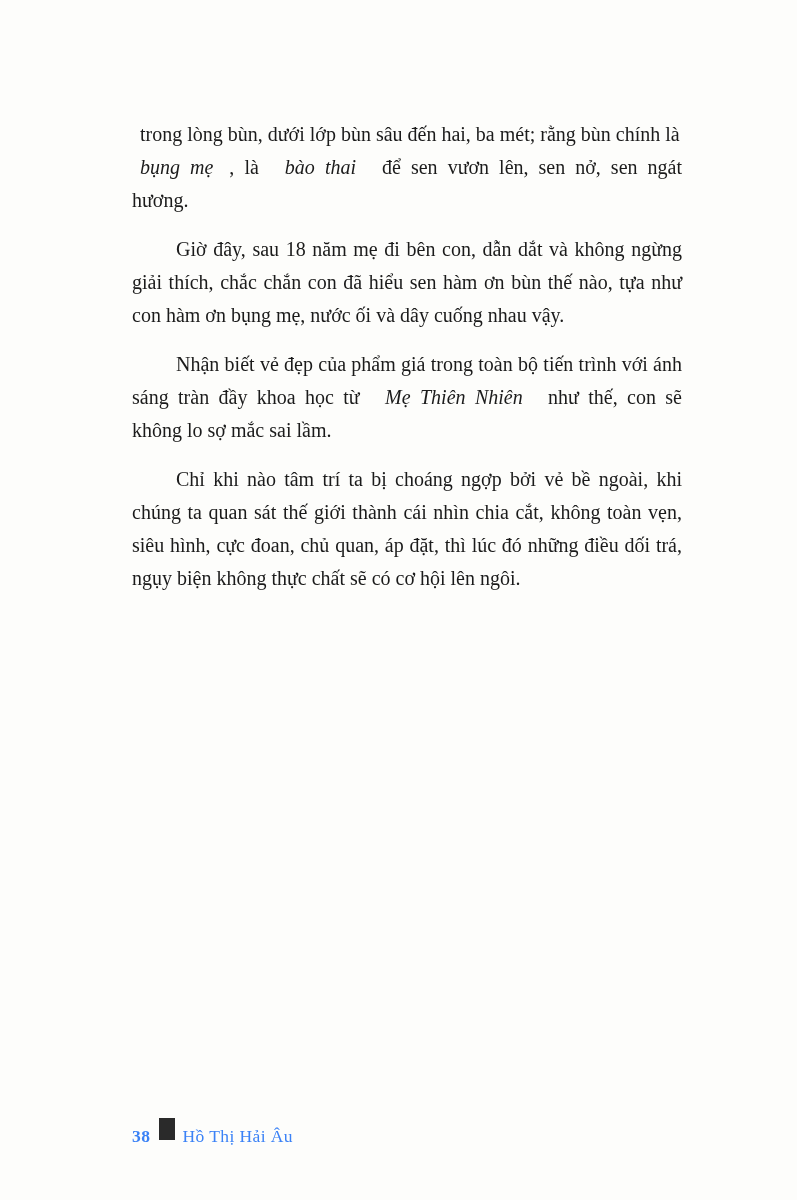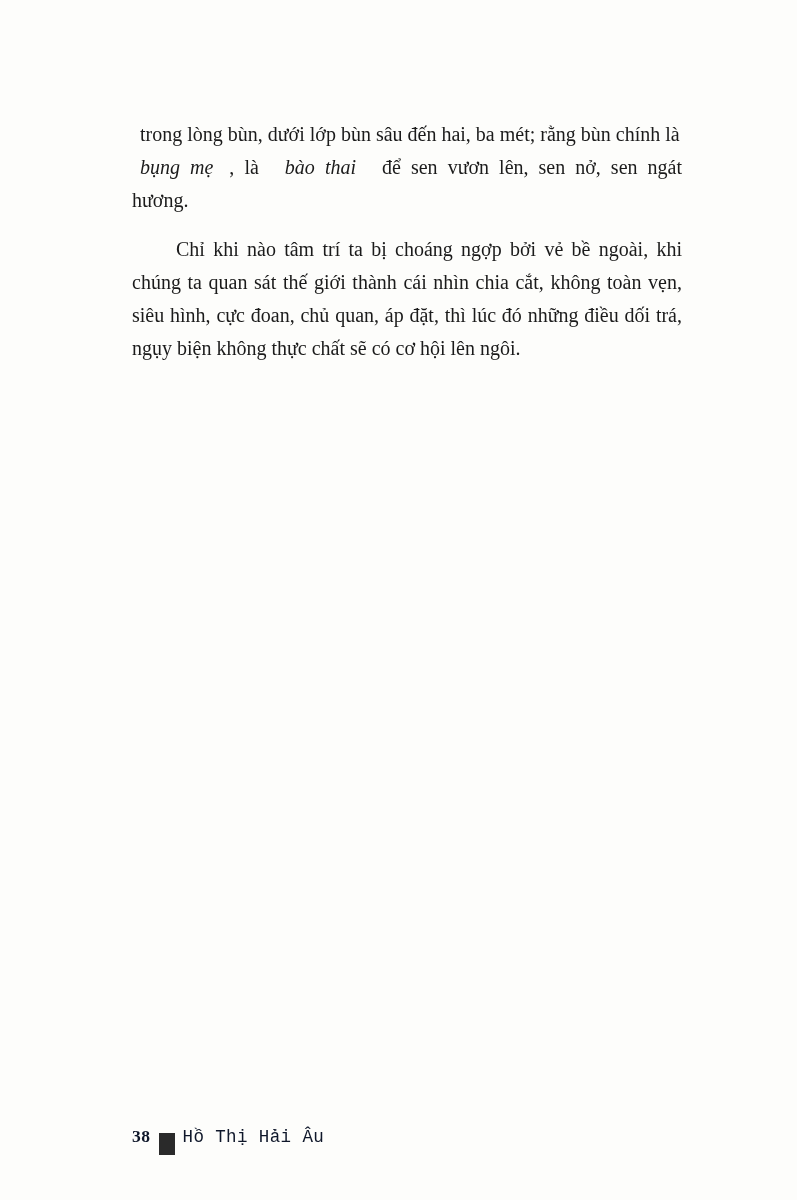--- a/index.html
+++ b/index.html
@@ -25,54 +25,55 @@
     text-align: justify;
   }
   .para { text-indent: 36px; }
   .para.no-indent { text-indent: 0; }
   .italic { font-style: italic; }
   .footer {
     position: absolute;
     left: 108px;
     top: 1102px;
     display: flex;
-    align-items: flex-end;
+    align-items: flex-start;
     gap: 0;
     font-size: 17.5px;
-    color: #0f172a;
+    color: #3b82f6;
   }
   .page-num {
     font-weight: bold;
     letter-spacing: 0.5px;
   }
   .footer-divider {
     width: 1.5px;
     height: 22px;
     background: #2a2a2a;
   }
   .author {
     letter-spacing: 0.4px;
-    font-family: Liberation Mono, monospace;
   }
 </style>
 </head>
 <body>
 
 <main class="page">
 
   <section class="text-block">
 
     <p class="para no-indent"><span>trong lòng bùn, dưới lớp bùn sâu đến hai, ba mét; rằng bùn chính là </span><span class="italic">bụng mẹ</span><span>, là </span><span class="italic">bào thai</span><span> để sen vươn lên, sen nở, sen ngát hương.</span></p>
 
 
+    <p class="para"><span>Giờ đây, sau 18 năm mẹ đi bên con, dẫn dắt và không ngừng giải thích, chắc chắn con đã hiểu sen hàm ơn bùn thế nào, tựa như con hàm ơn bụng mẹ, nước ối và dây cuống nhau vậy.</span></p>
 
 
 
 
 
+    <p class="para"><span>Nhận biết vẻ đẹp của phẩm giá trong toàn bộ tiến trình với ánh sáng tràn đầy khoa học từ </span><span class="italic">Mẹ Thiên Nhiên</span><span> như thế, con sẽ không lo sợ mắc sai lầm.</span></p>
 
     <p class="para"><span>Chỉ khi nào tâm trí ta bị choáng ngợp bởi vẻ bề ngoài, khi chúng ta quan sát thế giới thành cái nhìn chia cắt, không toàn vẹn, siêu hình, cực đoan, chủ quan, áp đặt, thì lúc đó những điều dối trá, ngụy biện không thực chất sẽ có cơ hội lên ngôi.</span></p>
 
   </section>
 
   <footer class="footer">
     <span class="page-num">38</span>
     <span class="footer-divider"></span>
     <span class="author">Hồ Thị Hải Âu</span>
   </footer>

